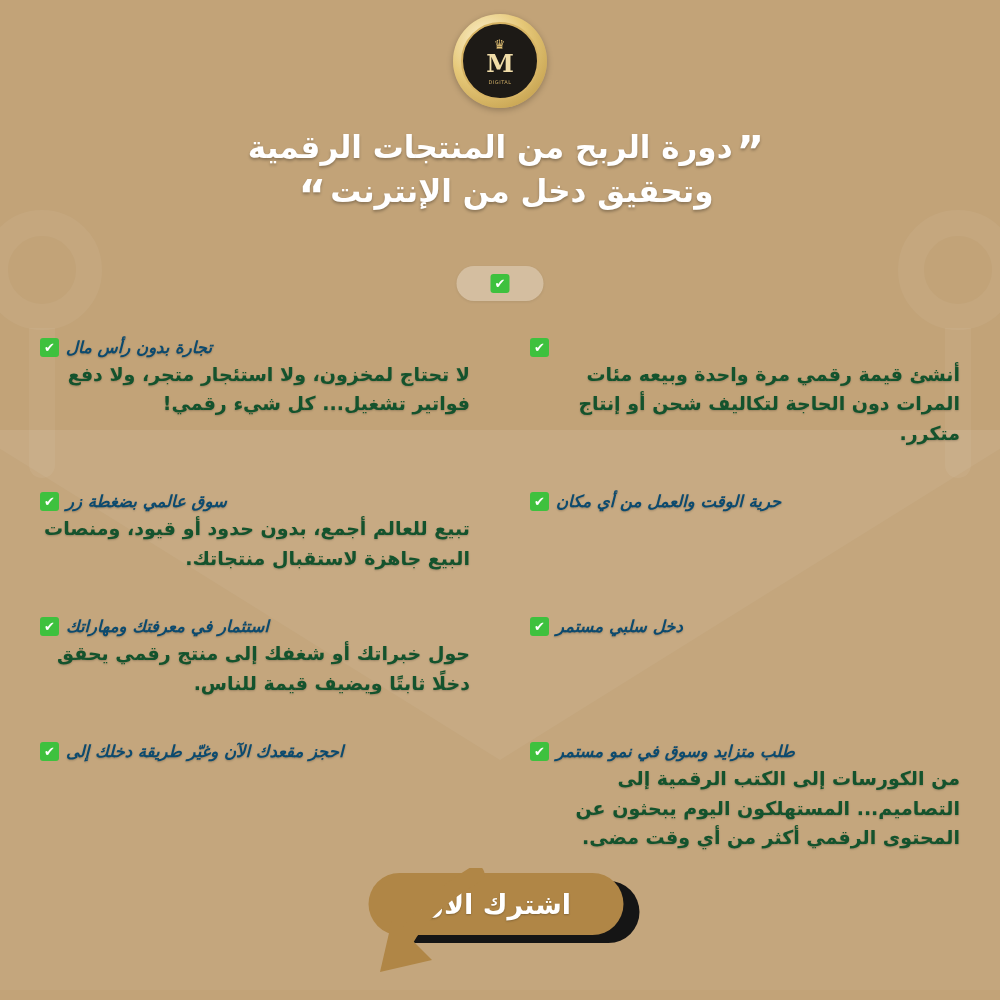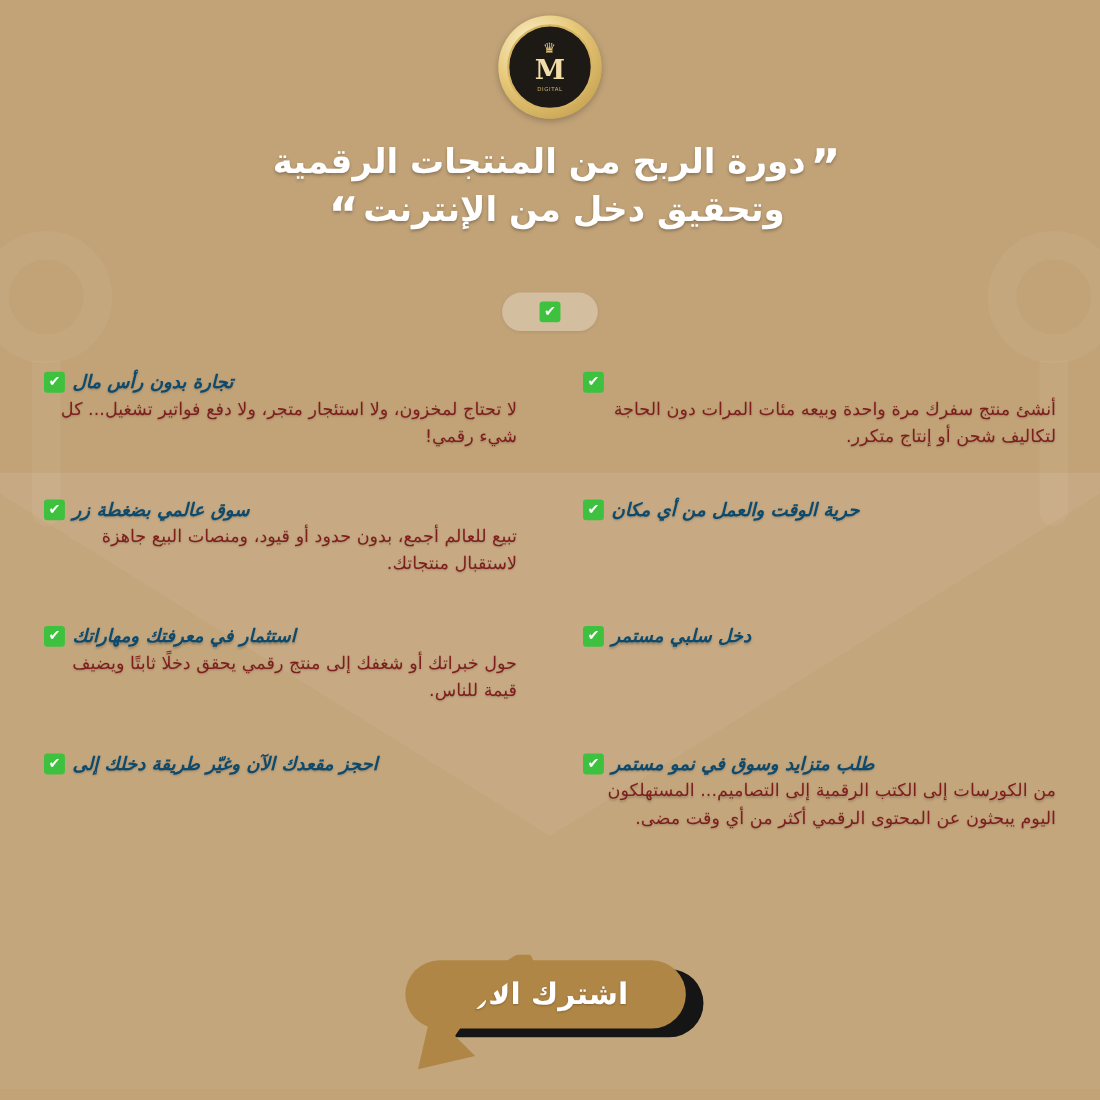--- a/index.html
+++ b/index.html
@@ -198,23 +198,23 @@
     margin-bottom: 3px;
   }
   .cell-title {
     color: #0c4a6e;
     font-size: 16.5px;
     font-weight: bold;
     text-shadow: 0 1px 2px rgba(0,0,0,0.22);
     font-style: italic;
   }
   .cell-body {
-    color: #7f1d1d;
-    font-size: 16px;
-    font-weight: normal;
+    color: #14532d;
+    font-size: 19px;
+    font-weight: bold;
     line-height: 1.55;
     text-shadow: 0 1px 2px rgba(0,0,0,0.2);
   }
 
   
   .cta-shadow {
     position: absolute;
     left: 50%;
     bottom: 57px;
     transform: translateX(-50%);
@@ -282,21 +282,21 @@
 <div class="pill">
   <span class="check">✔</span>
 </div>
 
 <div class="grid">
 
   <div class="cell">
     <div class="cell-head">
       <span class="check">✔</span>
     </div>
-    <div class="cell-body">أنشئ منتج سفرك مرة واحدة وبيعه مئات المرات دون الحاجة لتكاليف شحن أو إنتاج متكرر.</div>
+    <div class="cell-body">أنشئ قيمة رقمي مرة واحدة وبيعه مئات المرات دون الحاجة لتكاليف شحن أو إنتاج متكرر.</div>
   </div>
 
   <div class="cell">
     <div class="cell-head">
       <span class="check">✔</span>
       <span class="cell-title">تجارة بدون رأس مال</span>
     </div>
     <div class="cell-body">لا تحتاج لمخزون، ولا استئجار متجر، ولا دفع فواتير تشغيل... كل شيء رقمي!</div>
   </div>
 

